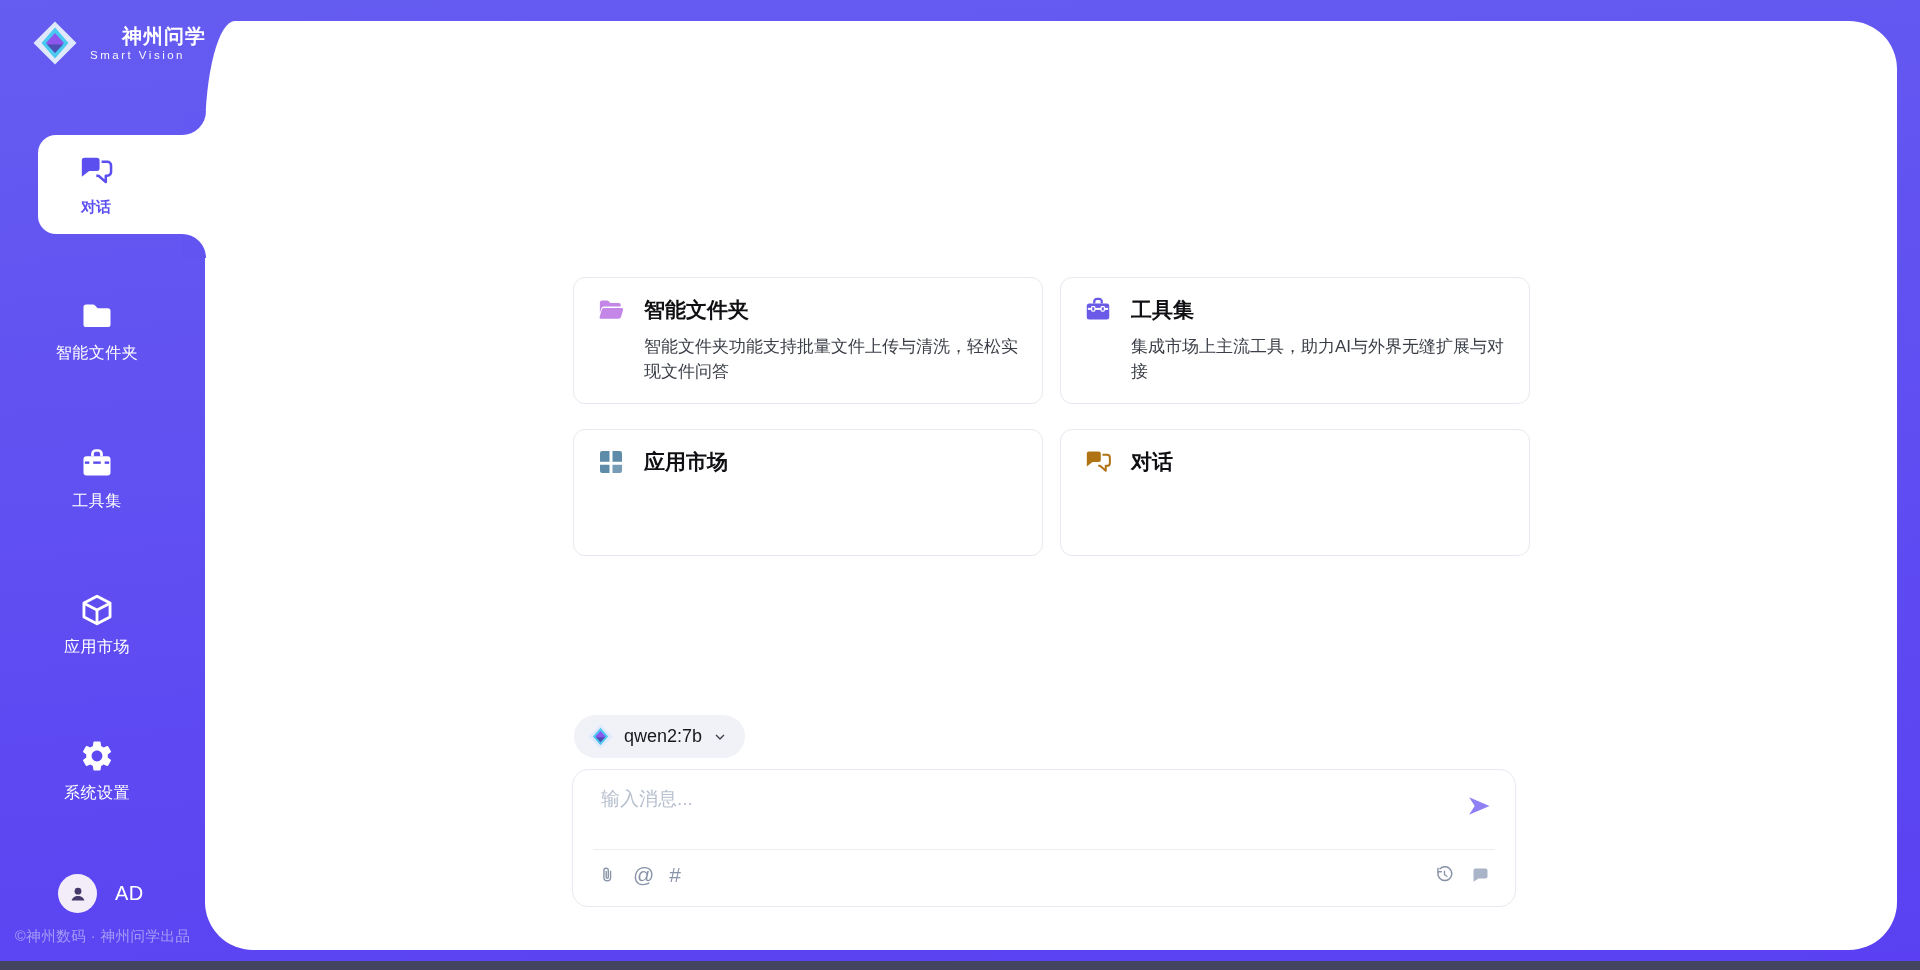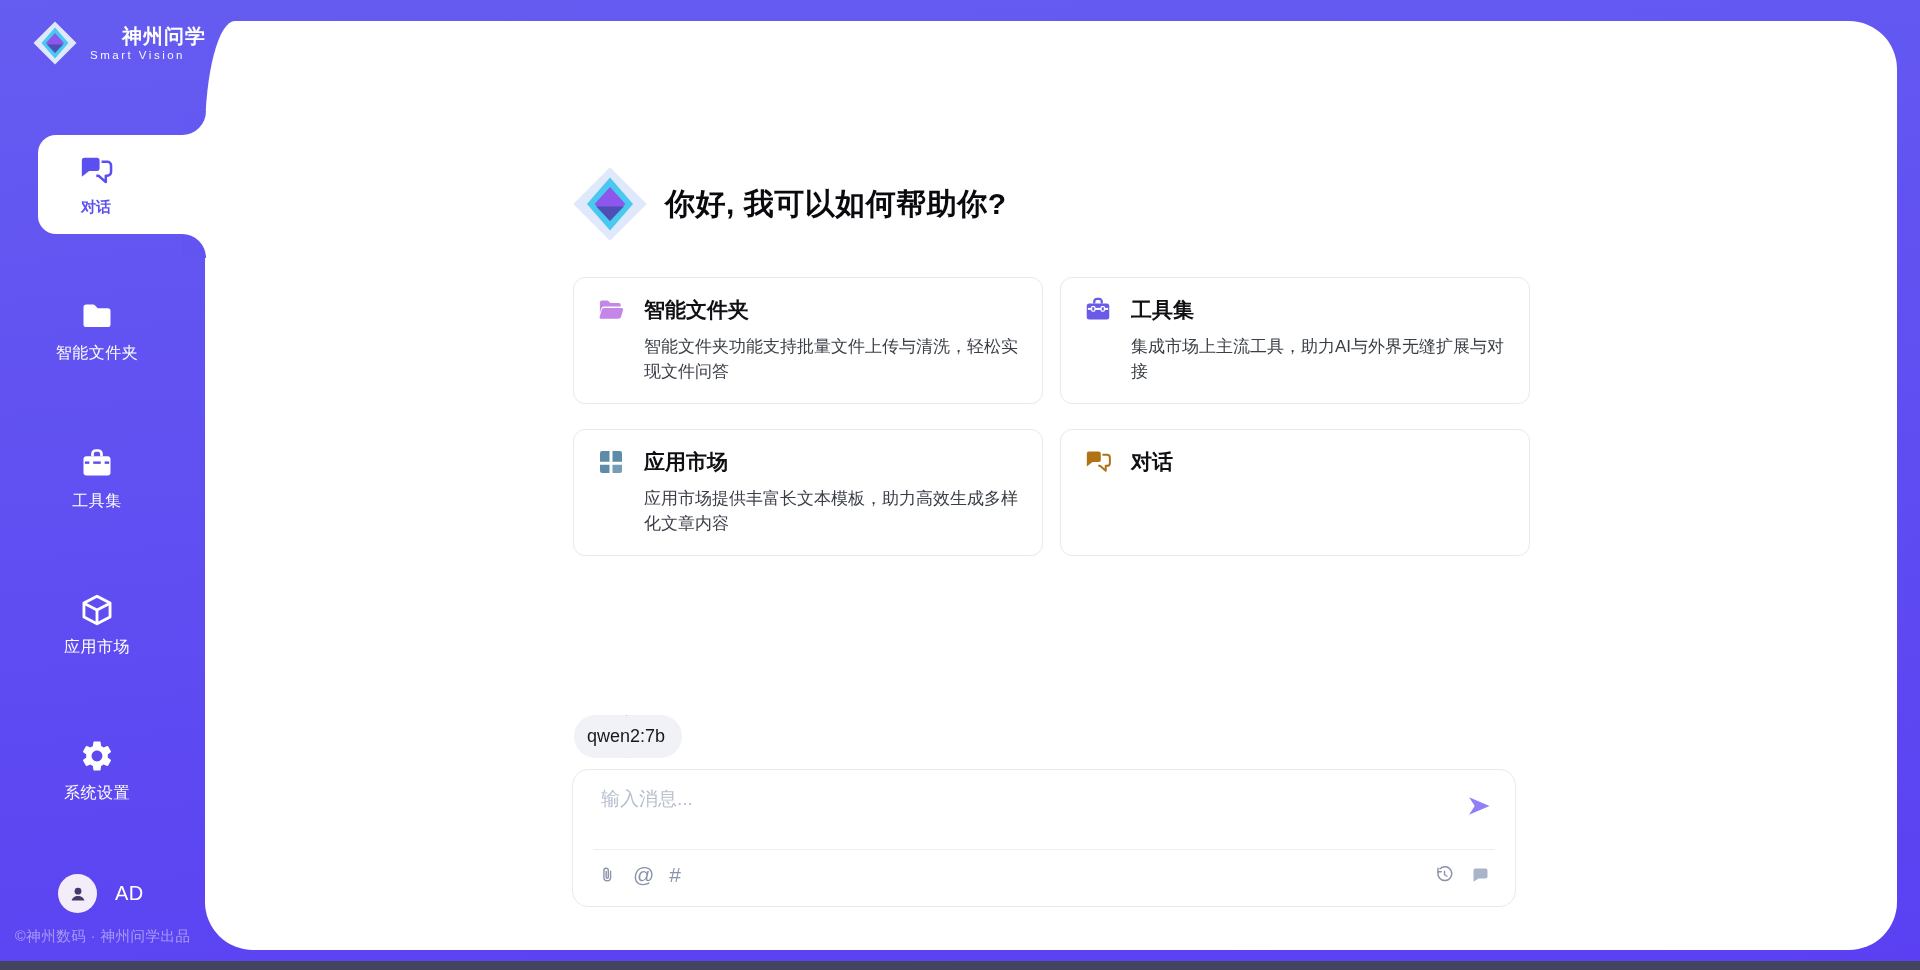--- a/index.html
+++ b/index.html
@@ -59,21 +59,21 @@
   .cards{position:absolute;left:0;top:256px;width:957px;display:grid;
          grid-template-columns:470px 470px;column-gap:17px;row-gap:25px;}
   .card{height:127px;background:#fff;border:1px solid #e7e9f0;border-radius:12px;
         box-sizing:border-box;padding:17px 24px 0 22px;cursor:pointer;}
   .card-head{display:flex;align-items:center;gap:18px;}
   .card-head svg{width:30px;height:30px;flex:0 0 auto;}
   .card-title{margin:0;font-size:21px;font-weight:700;color:#101014;}
   .card-desc{margin:9px 0 0 48px;font-size:17px;line-height:25px;color:#3a3e46;}
 
   .model-pill{position:absolute;left:1px;top:694px;height:43px;border-radius:22px;background:#f1f2f7;
-        display:inline-flex;align-items:center;gap:10px;padding:0 17px 0 13px;cursor:pointer;flex-direction:column;}
+        display:inline-flex;align-items:center;gap:10px;padding:0 17px 0 13px;cursor:pointer;}
   .model-pill .dlogo-sm{width:27px;height:27px;}
   .model-name{font-size:18px;color:#17171c;}
   .model-pill .chev{width:16px;height:16px;}
 
   .composer{position:absolute;left:-1px;top:748px;width:944px;height:138px;background:#fff;
         border:1px solid #e8eaf1;border-radius:16px;box-sizing:border-box;padding-left:20px;}
   .composer textarea{position:absolute;left:26px;top:14px;width:840px;height:58px;border:none;outline:none;
         resize:none;background:transparent;font-size:19px;color:#2c2f36;
         font-family:"Liberation Sans","DejaVu Sans",sans-serif;}
   .composer textarea::placeholder{color:#b7bfce;}
@@ -168,26 +168,20 @@
         <path d="M5.6 18.6c.5-3 3.2-4.7 6.4-4.7s5.9 1.7 6.4 4.7z"></path>
       </g>
     </svg>
   </div>
   <span class="user-name">AD</span>
 </div>
 <div class="copyright">©神州数码 · 神州问学出品</div>
 
 <div class="content">
 
-  <div class="greeting">
-    <svg viewBox="0 0 48 48">
-        <use href="#dlogo"></use>
-      </svg>
-    <h1>你好, 我可以如何帮助你?</h1>
-  </div>
 
   <div class="cards">
 
     <div class="card">
       <div class="card-head">
         <svg viewBox="0 0 24 24" fill="#c487e8">
           <path d="M3.1 6.1A1.7 1.7 0 0 1 4.8 4.4h4.1a1.7 1.7 0 0 1 1.2.5l1.5 1.5h6.5a1.7 1.7 0 0 1 1.7 1.7v1H6.6a2.6 2.6 0 0 0-2.5 1.9l-1 3.4z"></path>
           <path d="M6.4 10.4h13.8a1.45 1.45 0 0 1 1.4 1.85l-1.6 5.3a2 2 0 0 1-1.9 1.45H4.2a1.3 1.3 0 0 1-1.25-1.66l1.5-5.2a2 2 0 0 1 1.95-1.74z"></path>
         </svg>
         <h2 class="card-title">智能文件夹</h2>
@@ -214,21 +208,20 @@
         <svg viewBox="0 0 24 24">
           <g fill="#5e8ca8">
             <path d="M3.2 4.9A1.7 1.7 0 0 1 4.9 3.2h5.9v8.6H3.2z"></path>
             <path d="M13.2 3.2h5.9a1.7 1.7 0 0 1 1.7 1.7v6.9h-7.6z"></path>
             <path d="M3.2 14.2h7.6v6.6H4.9a1.7 1.7 0 0 1-1.7-1.7z"></path>
             <path d="M13.2 14.2h7.6v4.9a1.7 1.7 0 0 1-1.7 1.7h-5.9z" opacity=".85"></path>
           </g>
         </svg>
         <h2 class="card-title">应用市场</h2>
       </div>
-      <p class="card-desc">应用市场提供丰富长文本模板，助力高效生成多样化文章内容</p>
     </div>
 
     <div class="card">
       <div class="card-head">
         <svg viewBox="0 0 24 24" style="color:#b07314">
           <path d="M11 6.2h8.2a2.3 2.3 0 0 1 2.3 2.3v4.2a2.3 2.3 0 0 1-2.3 2.3h-1v4l-4.6-4h-1.4" fill="none" stroke="currentColor" stroke-width="1.6" stroke-linejoin="round"></path>
           <path d="M4.7 3h7.9a2.3 2.3 0 0 1 2.3 2.3v5a2.3 2.3 0 0 1-2.3 2.3H7.9L2.4 17V5.3A2.3 2.3 0 0 1 4.7 3z" fill="currentColor" stroke="#fff" stroke-width="1.3"></path>
         </svg>
         <h2 class="card-title">对话</h2>
       </div>

